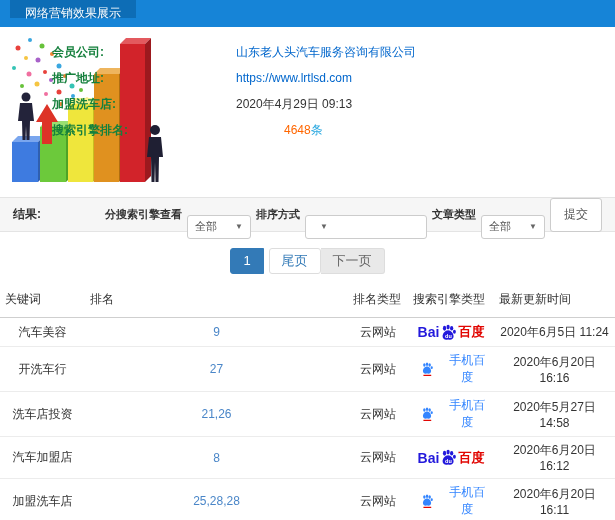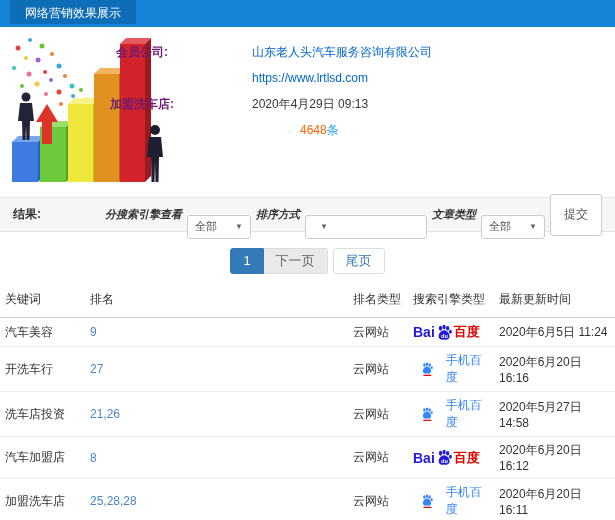--- a/index.html
+++ b/index.html
@@ -1,51 +1,51 @@
 <!DOCTYPE html>
 <html><head>
 <meta charset="utf-8">
 <style>
   *{box-sizing:border-box;margin:0;padding:0;}
   html,body{width:615px;height:520px;}
   body{background:#fff;font-family:"Liberation Sans",sans-serif;font-size:12px;color:#333;overflow:hidden;}
 
   .header{height:27px;background:#1684d7;}
-  .header-tab{display:inline-block;height:24px;line-height:27px;padding:0 15px;margin-left:10px;background:#0d6db6;color:#fff;font-size:12px;}
+  .header-tab{display:inline-block;height:18px;line-height:27px;padding:0 15px;margin-left:10px;background:#0d6db6;color:#fff;font-size:12px;}
 
   .top-section{position:relative;height:170px;}
   .illustration{position:absolute;left:2px;top:3px;width:183px;height:162px;}
   .info{padding-top:12px;}
   .info-row{position:relative;height:26px;line-height:26px;}
-  .info-label{position:absolute;left:42px;width:200px;text-align:center;font-weight:bold;color:#701a75;}
-  .info-value{position:absolute;left:252px;white-space:nowrap;}
+  .info-label{position:absolute;left:52px;width:200px;text-align:left;font-weight:bold;color:#15803d;}
+  .info-value{position:absolute;left:236px;white-space:nowrap;}
   .link{color:#0066cc;cursor:pointer;text-decoration:none;}
   .count-num{color:#ff6600;margin-left:48px;}
   .count-unit{color:#2aa8e0;}
 
   .filter-bar{height:35px;background:#f6f6f6;border-top:1px solid #e4e4e4;border-bottom:1px solid #e4e4e4;display:flex;align-items:center;padding:0 13px;gap:24px;}
   .filter-result{font-weight:bold;}
   .filter-controls{margin-left:auto;display:flex;align-items:center;gap:5px;font-size:11px;}
-  .filter-label{font-weight:bold;white-space:nowrap;font-style:italic;}
+  .filter-label{font-weight:bold;white-space:nowrap;}
   .select{display:inline-flex;align-items:center;justify-content:space-between;height:24px;background:#fff;border:1px solid #ccc;border-radius:3px;padding:0 7px;color:#555;cursor:pointer;white-space:nowrap;margin-top:24px;}
   .select .caret{font-size:8px;color:#666;margin-left:7px;}
   .sel-engine{min-width:64px;}
   .sel-sort{min-width:122px;}
   .sel-article{min-width:64px;}
-  .submit-btn{height:42px;background:#fff;border:1px solid #ccc;border-radius:3px;padding:0 13px;color:#555;font-size:12px;cursor:pointer;font-family:inherit;}
+  .submit-btn{height:34px;background:#fff;border:1px solid #ccc;border-radius:3px;padding:0 13px;color:#555;font-size:12px;cursor:pointer;font-family:inherit;}
 
   .pagination{display:flex;justify-content:center;align-items:center;margin:16px 0 8px;font-size:13px;}
   .page-item{height:26px;line-height:24px;padding:0 12px;border:1px solid #ddd;cursor:pointer;background:#fff;}
   .page-current{background:#337ab7;border-color:#337ab7;color:#fff;border-radius:3px 0 0 3px;}
   .page-next{background:#e9e9e9;color:#666;border-left:0;border-radius:0 3px 3px 0;}
   .page-last{color:#337ab7;margin-left:5px;border-radius:3px;}
 
   table{width:100%;border-collapse:collapse;}
   th{font-weight:normal;text-align:left;padding:9px 5px;border-bottom:1px solid #cfcfcf;font-size:12px;color:#333;}
-  td{padding:5px 5px;border-bottom:1px solid #ececec;font-size:12px;vertical-align:middle;height:27px;}
+  td{padding:5px 5px;border-bottom:1px solid #ececec;font-size:12px;vertical-align:middle;height:27px;text-align:center;}
   .rank-link{color:#4a86c8;cursor:pointer;}
 
   .baidu-logo{display:inline-flex;align-items:center;}
   .baidu-logo .bai{color:#2319dc;font-weight:bold;font-size:14px;}
   .baidu-logo .cn{color:#e10602;font-weight:bold;font-size:13px;}
   .paw-big{width:17px;height:17px;margin:0 1px;}
   .mbaidu{display:inline-flex;align-items:center;gap:12px;color:#3385ff;font-size:12px;margin-left:8px;}
   .paw-small{width:14px;height:16px;}
 </style>
 </head>
@@ -116,27 +116,29 @@
         <path d="M5,13 L17,13 L19,33 L15,33 L14.5,58 L11.5,58 L11,38 L10.5,58 L7.5,58 L7,33 L3,33 Z"></path>
       </g>
     </svg>
   </div>
   <div class="info">
     <div class="info-row">
       <span class="info-label">会员公司:</span>
       <span class="info-value link">山东老人头汽车服务咨询有限公司</span>
     </div>
     <div class="info-row">
+      <span class="info-label">推广地址:</span>
       <span class="info-value link">https://www.lrtlsd.com</span>
     </div>
     <div class="info-row">
       <span class="info-label">加盟洗车店:</span>
       <span class="info-value">2020年4月29日 09:13</span>
     </div>
     <div class="info-row">
+      <span class="info-label">搜索引擎排名:</span>
       <span class="info-value"><span class="count-num">4648</span><span class="count-unit">条</span></span>
     </div>
   </div>
 </div>
 
 <div class="filter-bar">
   <span class="filter-result">结果:</span>
   <div class="filter-controls">
     <span class="filter-label">分搜索引擎查看</span>
     <div class="select sel-engine">
@@ -151,22 +153,22 @@
     <div class="select sel-article">
       <span>全部</span>
       <span class="caret">▼</span>
     </div>
     <button class="submit-btn">提交</button>
   </div>
 </div>
 
 <div class="pagination">
   <span class="page-item page-current">1</span>
+  <span class="page-item page-last">尾页</span>
   <span class="page-item page-next">下一页</span>
-  <span class="page-item page-last">尾页</span>
 </div>
 
 <table>
   <colgroup>
     <col style="width:85px">
       <col style="width:263px">
       <col style="width:60px">
       <col style="width:86px">
       <col style="width:121px">
   </colgroup>

